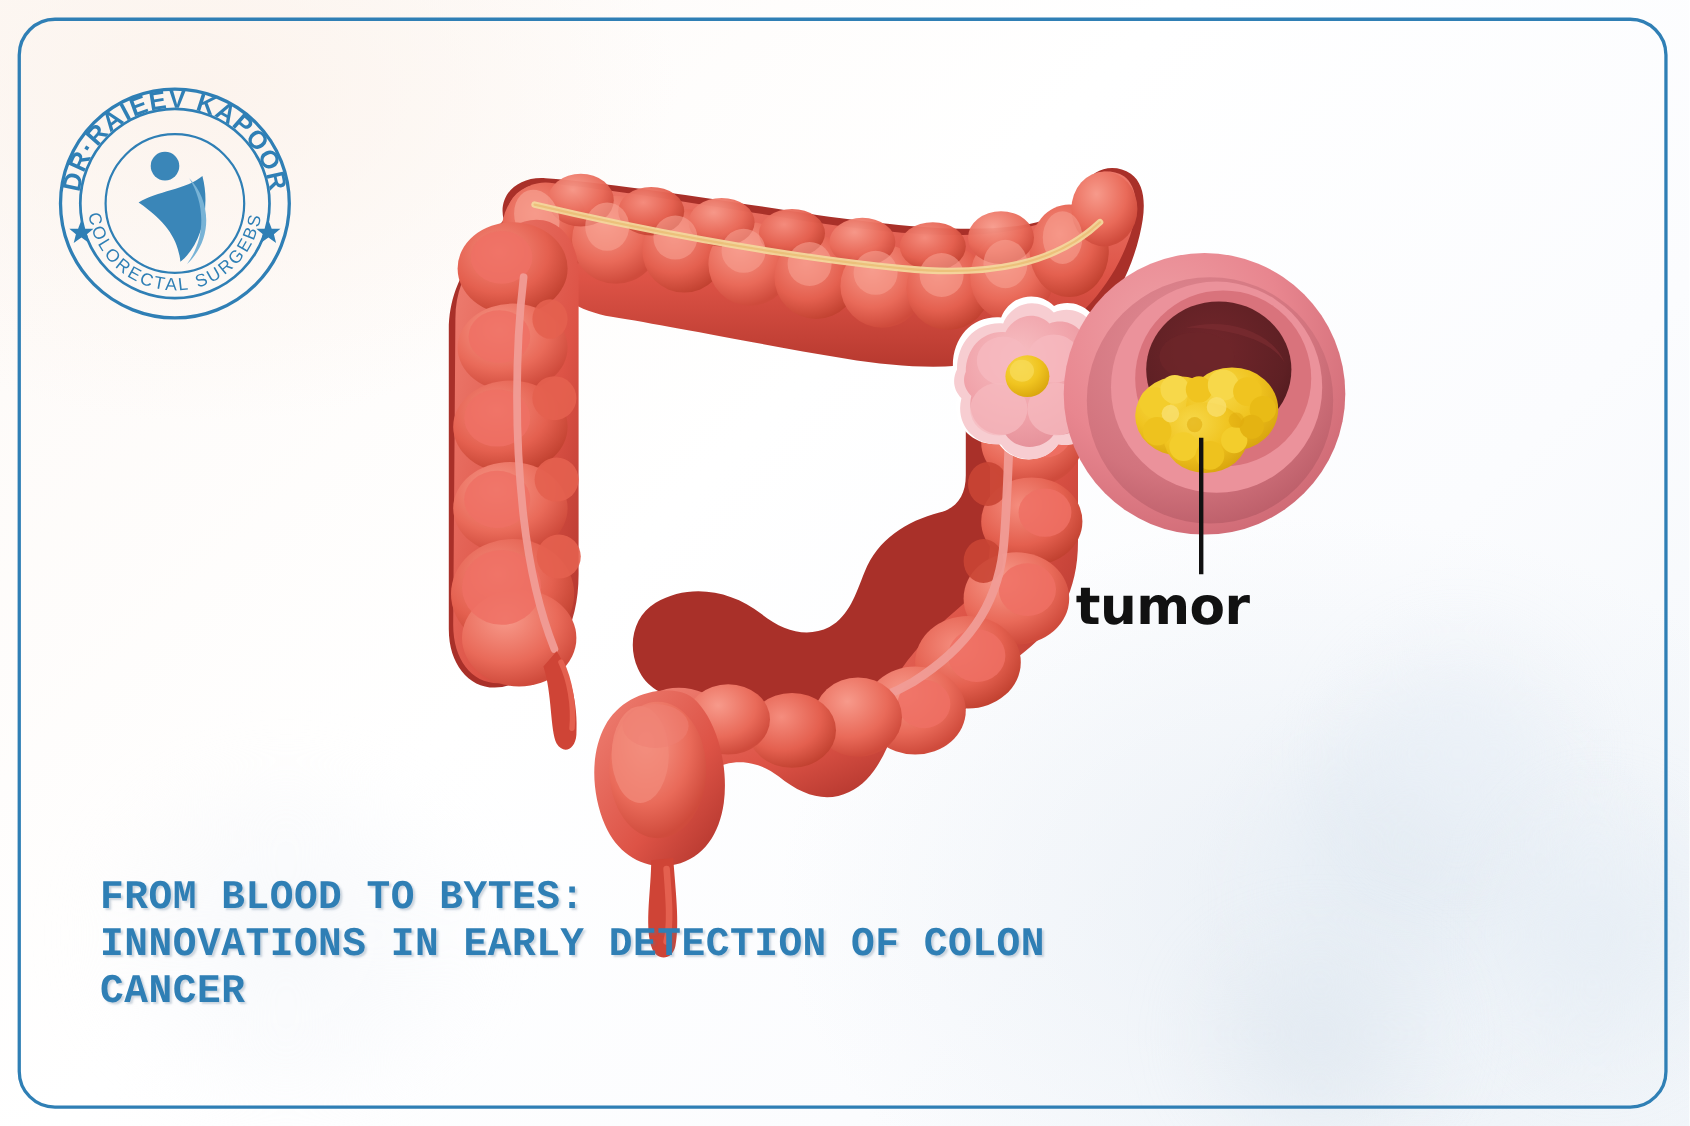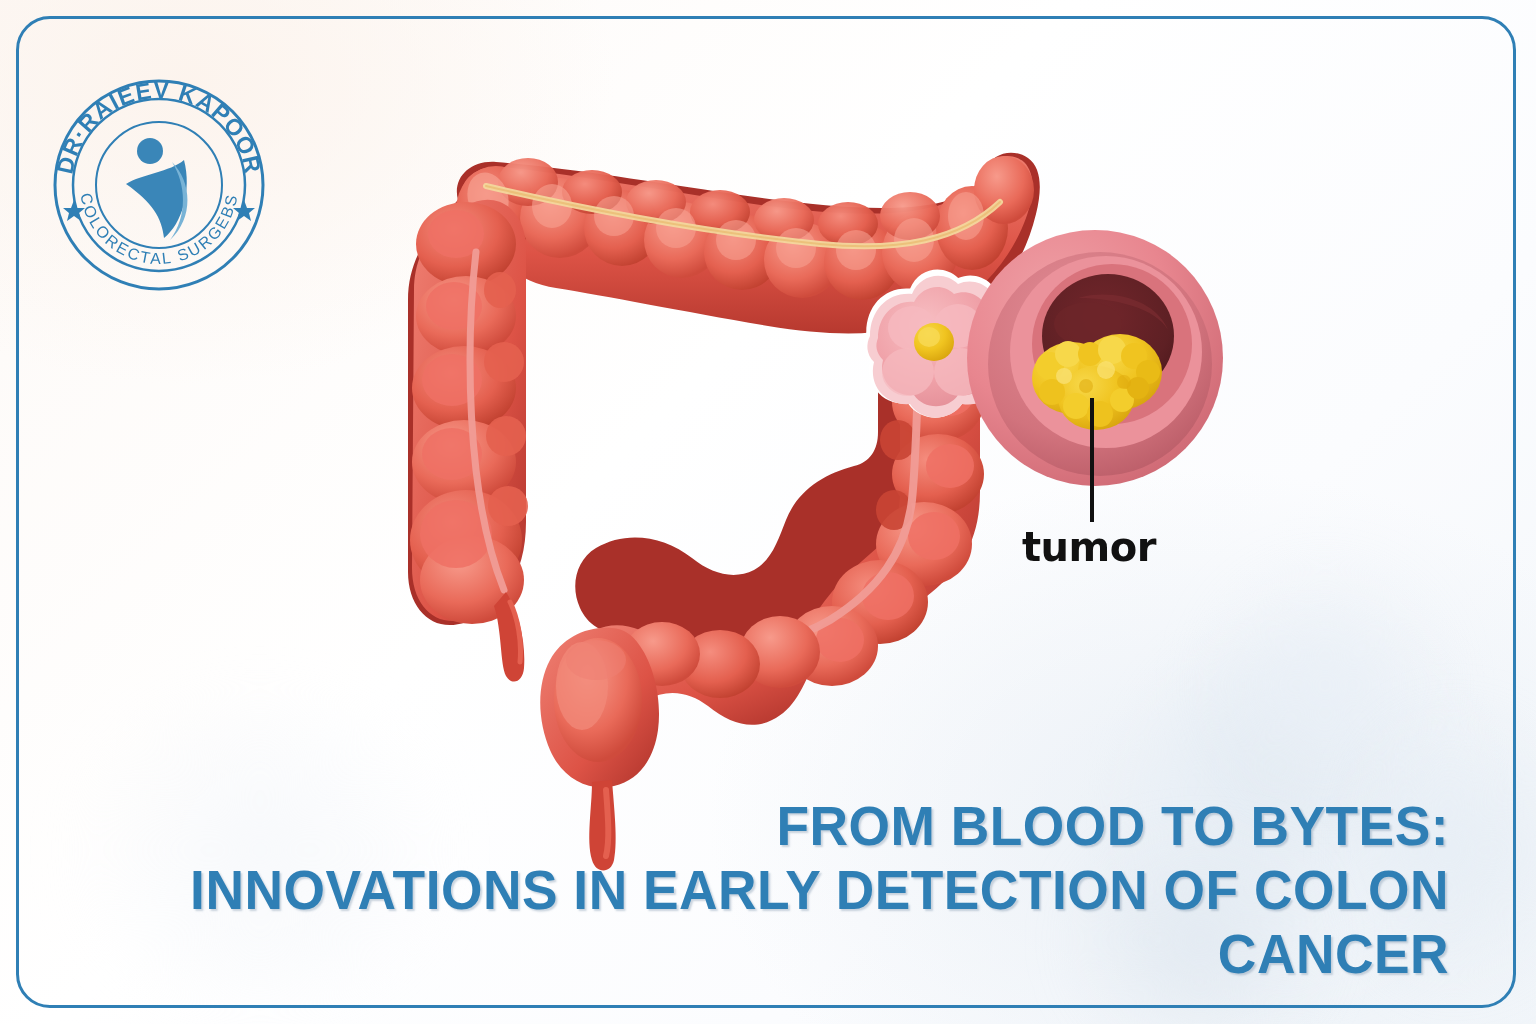--- a/index.html
+++ b/index.html
@@ -87,39 +87,39 @@
     left: 400px;
     top: 140px;
     width: 880px;
     height: 660px;
   }
   .anatomy svg { display: block; width: 100%; height: 100%; overflow: visible; }
 
   
   .tumor-label {
     position: absolute;
-    left: 1022px;
+    left: 978px;
     top: 524px;
     font-family: "DejaVu Sans", sans-serif;
     font-weight: bold;
-    font-size: 40px;
+    font-size: 47px;
     color: #111111;
     letter-spacing: -0.5px;
   }
 
   
   .headline {
     position: absolute;
     left: 70px;
     top: 795px;
     width: 1400px;
-    text-align: right;
-    font-family: Liberation Sans, sans-serif;
+    text-align: left;
+    font-family: Liberation Mono, monospace;
     font-weight: bold;
-    font-size: 55px;
+    font-size: 37px;
     line-height: 1.16;
     color: #2f7fb5;
     letter-spacing: 0.5px;
     text-shadow: 2px 2px 2px rgba(90,120,150,0.30);
   }
   .headline .ln {
     display: block;
     transform: scaleX(0.97);
   }
 </style>

